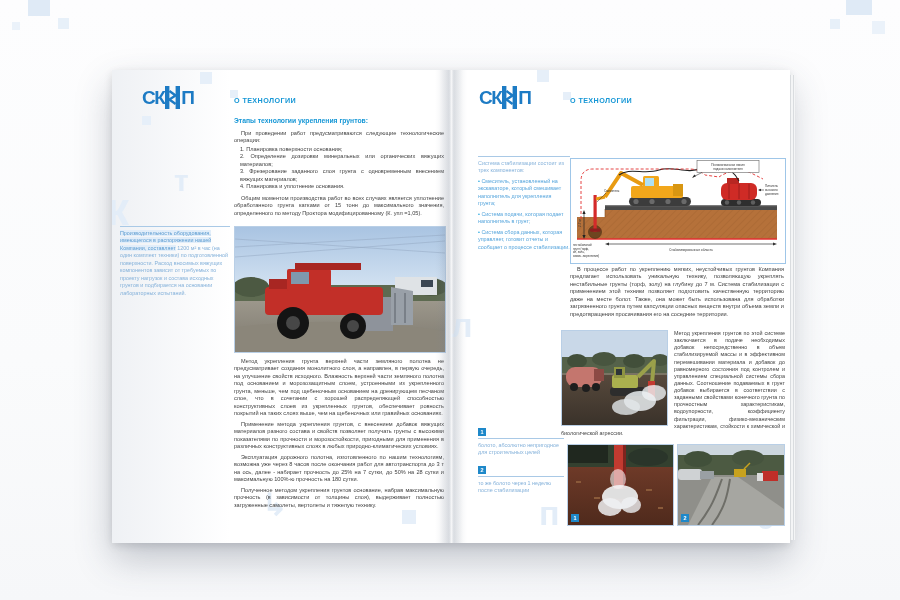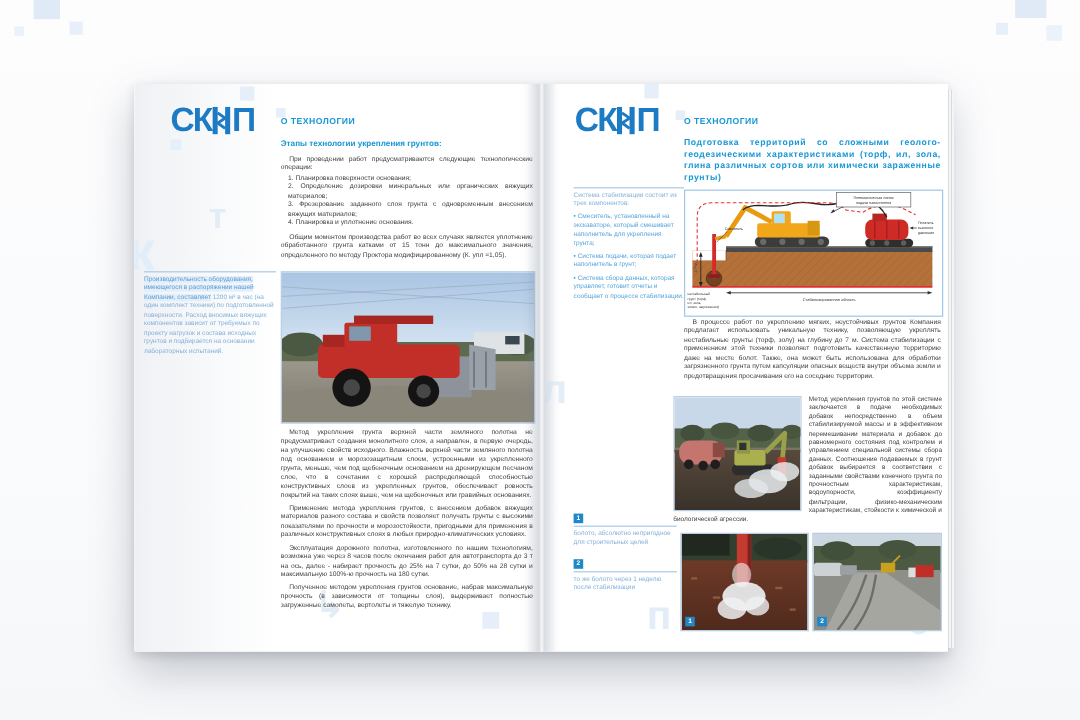--- a/index.html
+++ b/index.html
@@ -20,21 +20,21 @@
     background:linear-gradient(90deg,rgba(158,172,192,.17),rgba(158,172,192,0));pointer-events:none;}
   .page.pl::after{content:"";position:absolute;right:0;top:0;bottom:0;width:16px;
     background:linear-gradient(270deg,rgba(120,132,150,.16),rgba(120,132,150,0));pointer-events:none;}
   .page.pr::before{content:"";position:absolute;left:0;top:0;bottom:0;width:16px;
     background:linear-gradient(90deg,rgba(120,132,150,.18),rgba(120,132,150,0));pointer-events:none;}
   
   .wm{position:absolute;color:#e3edf8;font-weight:bold;line-height:1;user-select:none;}
   .wmsq{position:absolute;background:#e6eff9;}
   
   .logo{position:absolute;display:flex;align-items:center;color:#1d7bc4;
-    font-weight:bold;font-size:28px;letter-spacing:-1.5px;line-height:1;}
+    font-weight:bold;font-size:19px;letter-spacing:-1.5px;line-height:1;}
   .logo svg{margin:0 1px;display:block;}
   
   .sect{position:absolute;color:#1697d6;font-weight:bold;font-size:7.2px;letter-spacing:.4px;}
   .sub{position:absolute;color:#1697d6;font-weight:bold;font-size:6.8px;}
   .title-r{position:absolute;color:#1697d6;font-weight:bold;font-size:7.2px;line-height:1.35;
     text-align:justify;letter-spacing:.5px;}
   .bodytxt{position:absolute;color:#3f3f3f;font-size:5.6px;line-height:1.34;text-align:justify;}
   .bodytxt p{margin:0 0 3px 0;text-indent:7px;}
   .steps span{display:block;padding-left:6px;text-indent:0;}
   .side{position:absolute;color:#84b1da;font-size:5.4px;line-height:1.38;}
@@ -174,21 +174,20 @@
       <span>СК</span>
         <svg width="15" height="23" viewBox="0 0 15 23">
           <rect x="0" y="0" width="4.4" height="23" fill="#1d7bc4"></rect>
           <rect x="10.6" y="0" width="4.4" height="23" fill="#1d7bc4"></rect>
           <polyline points="4.4,5 10.6,9.5 4.4,13.5 10.6,18" fill="none" stroke="#1d7bc4" stroke-width="2.4"></polyline>
         </svg>
         <span>П</span>
     </div>
 
     <div class="sect" style="left:119px;top:26px">О ТЕХНОЛОГИИ</div>
-    <div class="title-r" style="left:119px;top:44px;width:214px">Подготовка территорий со сложными геолого-геодезическими характеристиками (торф, ил, зола, глина различных сортов или химически зараженные грунты)</div>
 
     <div class="side" style="left:27px;top:86px;width:92px">
       <div class="rule"></div>
       <span>Система стабилизации состоит из трех компонентов:</span>
       <div class="sbi"><span class="bt">•</span> <span>Смеситель, установленный на экскаваторе, который смешивает наполнитель для укрепления грунта;</span></div>
       <div class="sbi"><span class="bt">•</span> <span>Система подачи, которая подает наполнитель в грунт;</span></div>
       <div class="sbi"><span class="bt">•</span> <span>Система сбора данных, которая управляет, готовит отчеты и сообщает о процессе стабилизации.</span></div>
     </div>
 
     <div class="diag" style="left:119px;top:88px;width:214px;height:104px">

